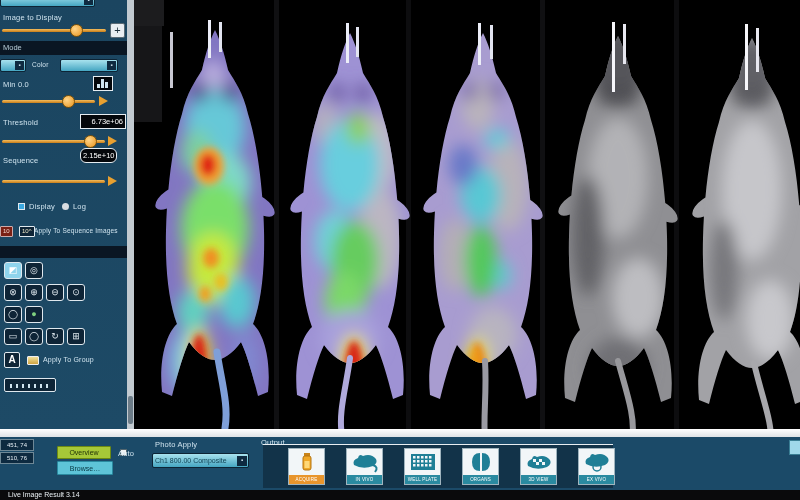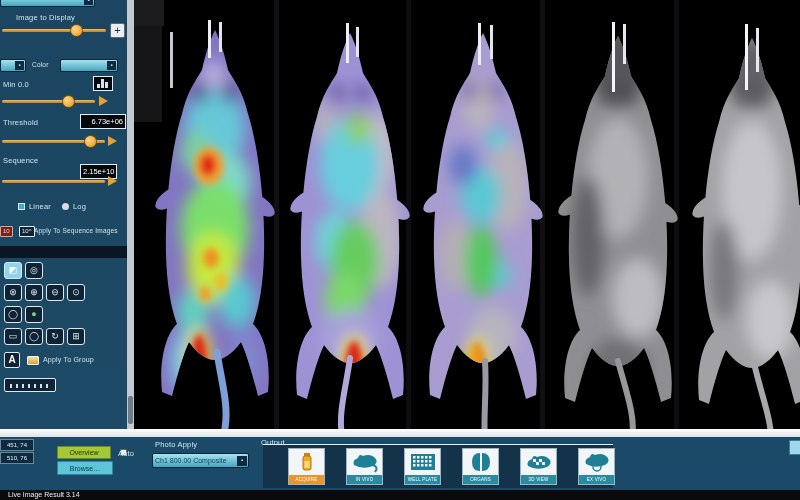--- a/index.html
+++ b/index.html
@@ -83,25 +83,26 @@
 
 <div class="app">
 
   <div class="sidebar">
 
     <div class="combo" style="left:0;top:-6px;width:95px;">
       <span></span>
       <span class="sq">▪</span>
     </div>
 
-    <div class="sb-label" style="left:16px;top:13px;">Image to Display</div>
+    <div class="sb-label" style="left:3px;top:13px;">Image to Display</div>
     <div class="track" style="left:2px;top:29px;width:104px;"></div>
     <div class="handle" style="left:70px;top:24px;"></div>
     <div class="plusbtn" style="left:110px;top:23px;">+</div>
 
+    <div class="divider" style="top:41px;">Mode</div>
 
     <div class="combo" style="left:0;top:59px;width:26px;">
       <span></span>
       <span class="sq">▪</span>
     </div>
     <div class="sb-label" style="left:32px;top:61px;font-size:6.5px;">Color</div>
     <div class="combo" style="left:60px;top:59px;width:58px;">
       <span></span>
       <span class="sq">▪</span>
     </div>
@@ -116,26 +117,26 @@
     <div class="handle" style="left:62px;top:95px;"></div>
     <div class="arrow-r" style="left:99px;top:96px;"></div>
 
     <div class="sb-label" style="left:3px;top:118px;">Threshold</div>
     <div class="valbox" style="left:80px;top:114px;width:46px;">6.73e+06</div>
     <div class="track" style="left:2px;top:140px;width:103px;"></div>
     <div class="handle" style="left:84px;top:135px;"></div>
     <div class="arrow-r" style="left:108px;top:136px;"></div>
 
     <div class="sb-label" style="left:3px;top:156px;">Sequence</div>
-    <div class="valbox" style="left:80px;top:164px;width:37px;">2.15e+10</div>
+    <div class="valbox" style="left:80px;top:148px;width:37px;border-radius:6px;">2.15e+10</div>
     <div class="track" style="left:2px;top:180px;width:103px;"></div>
     <div class="arrow-r" style="left:108px;top:176px;"></div>
 
     <div class="radio-sq" style="left:18px;top:203px;"></div>
-    <div class="sb-label" style="left:29px;top:202px;">Linear</div>
+    <div class="sb-label" style="left:29px;top:202px;">Display</div>
     <div class="radio-dot" style="left:62px;top:203px;"></div>
     <div class="sb-label" style="left:73px;top:202px;">Log</div>
 
     <div class="chip-red" style="left:0;top:226px;">10</div>
     <div class="chip-log" style="left:19px;top:226px;">10^</div>
     <div class="sb-label" style="left:34px;top:227px;font-size:6.5px;">Apply To Sequence Images</div>
 
     <div class="divider" style="top:246px;height:12px;"></div>
 
     <div class="toolbtn sel" style="left:4px;top:262px;">◩</div>

